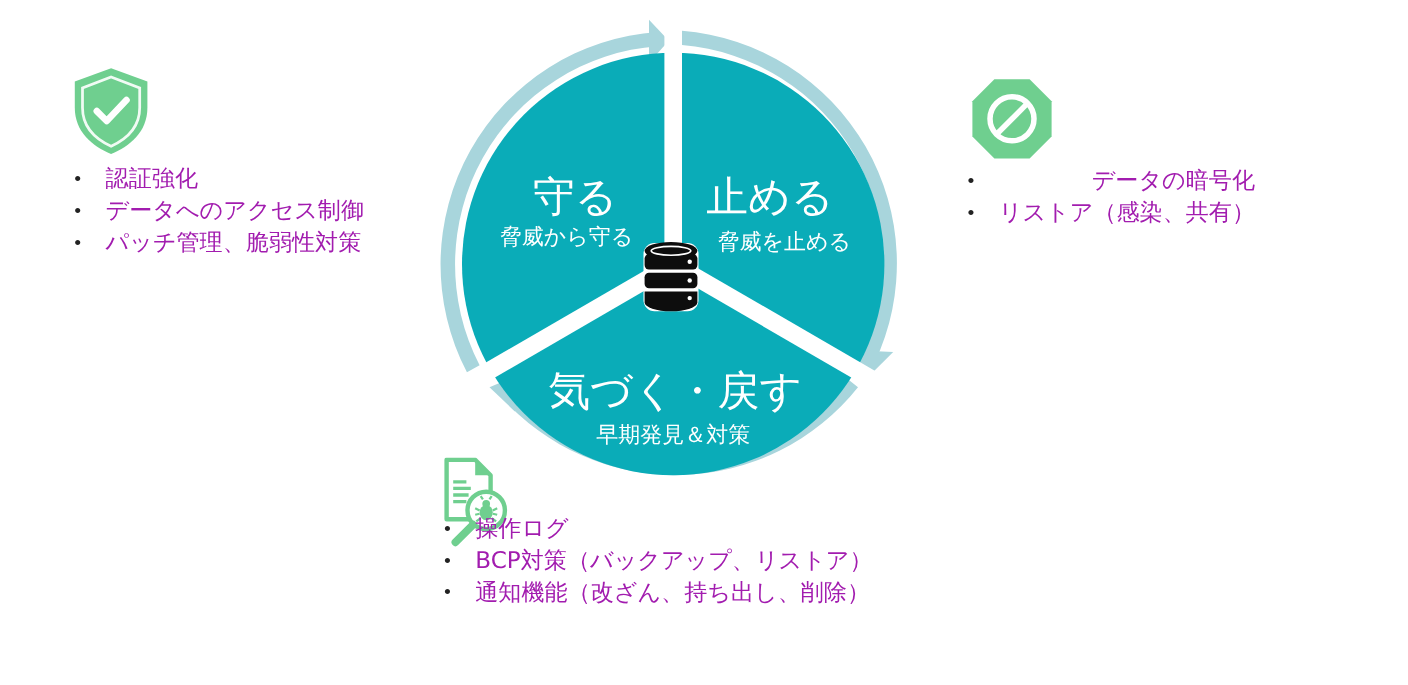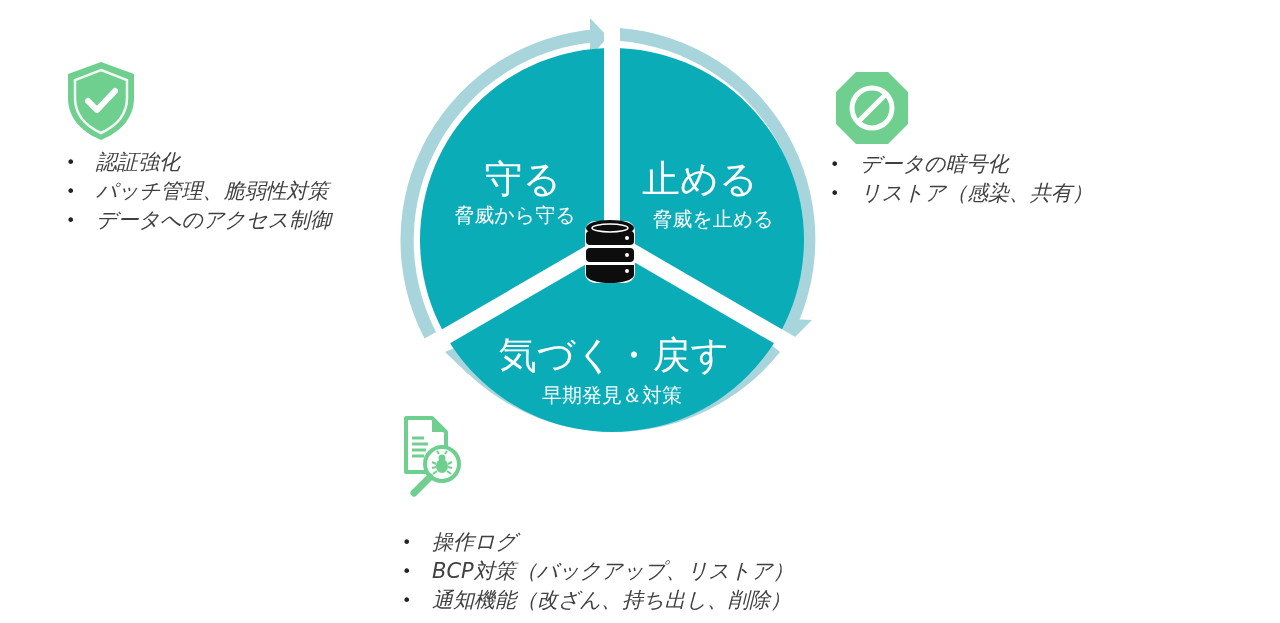--- a/index.html
+++ b/index.html
@@ -5,21 +5,21 @@
   html, body { margin: 0; padding: 0; }
   body {
     width: 1280px; height: 623px; background: #ffffff; position: relative; overflow: hidden;
     font-family: "DejaVu Sans", "Liberation Sans", sans-serif; color: #111;
   }
   .diagram { position: absolute; left: 0; top: 0; width: 1280px; height: 623px; }
   .label-main { font-size: 38px; fill: #ffffff; font-family: "DejaVu Sans", sans-serif; }
   .label-sub { font-size: 20px; fill: #ffffff; font-family: "DejaVu Sans", sans-serif; }
   .panel { position: absolute; }
   .panel ul { list-style: none; margin: 0; padding: 0; }
-  .panel li { position: relative; font-size: 21px; line-height: 29px; padding-left: 34px; white-space: nowrap; color: #404040; font-style: italic; }
+  .panel li { position: relative; font-size: 21px; line-height: 29px; padding-left: 34px; white-space: nowrap; color: #a21caf; }
   .panel li::before { content: "•"; position: absolute; left: 4px; top: 0; font-size: 16px; color: #222; }
   .icon { position: absolute; }
 </style>
 </head>
 <body>
 
 <svg class="diagram" viewBox="0 0 1280 623" xmlns="http://www.w3.org/2000/svg">
 
   <g fill="#a8d5dc">
 
@@ -83,26 +83,26 @@
 </svg>
 
 <div class="panel" style="left:62px; top:60px;">
   <svg class="icon" width="74" height="82" viewBox="0 0 74 82" style="left:2px; top:0;">
     <path d="M37 2 L70 14 V38 C70 60 54 73 37 80 C20 73 4 60 4 38 V14 Z" fill="#6fcf8f"></path>
     <path d="M37 10 L63 20 V38 C63 56 50 67 37 73 C24 67 11 56 11 38 V20 Z" fill="none" stroke="#ffffff" stroke-width="2.5" opacity="0.9"></path>
     <path d="M24 41 L33 50 L51 31" fill="none" stroke="#ffffff" stroke-width="6" stroke-linecap="round" stroke-linejoin="round"></path>
   </svg>
   <ul style="margin-top:88px;">
     <li>認証強化</li>
+    <li>データへのアクセス制御</li>
     <li>パッチ管理、脆弱性対策</li>
-    <li>データへのアクセス制御</li>
   </ul>
 </div>
 
-<div class="panel" style="left:826px; top:70px;">
+<div class="panel" style="left:874px; top:70px;text-align:right;">
   <svg class="icon" width="76" height="76" viewBox="0 0 76 76" style="left:8px; top:0;">
     <polygon points="22,2 54,2 74,22 74,54 54,74 22,74 2,54 2,22" fill="#6fcf8f"></polygon>
     <circle cx="38" cy="38" r="20" fill="none" stroke="#ffffff" stroke-width="5"></circle>
     <line x1="24" y1="52" x2="52" y2="24" stroke="#ffffff" stroke-width="5"></line>
   </svg>
   <ul style="margin-top:80px;">
     <li>データの暗号化</li>
     <li>リストア（感染、共有）</li>
   </ul>
 </div>
@@ -123,18 +123,18 @@
         <line x1="46" y1="48" x2="50" y2="46"></line>
       <line x1="30" y1="52" x2="34" y2="51"></line>
         <line x1="46" y1="51" x2="50" y2="52"></line>
       <line x1="31" y1="58" x2="35" y2="55"></line>
         <line x1="45" y1="55" x2="49" y2="58"></line>
       <line x1="37" y1="38" x2="35" y2="35"></line>
         <line x1="43" y1="38" x2="45" y2="35"></line>
     </g>
     <line x1="28" y1="61" x2="12" y2="77" stroke="#6fcf8f" stroke-width="7" stroke-linecap="round"></line>
   </svg>
-  <ul style="margin-top:112px;">
+  <ul style="margin-top:50px;">
     <li>操作ログ</li>
     <li>BCP対策（バックアップ、リストア）</li>
     <li>通知機能（改ざん、持ち出し、削除）</li>
   </ul>
 </div>
 
 </body></html>

